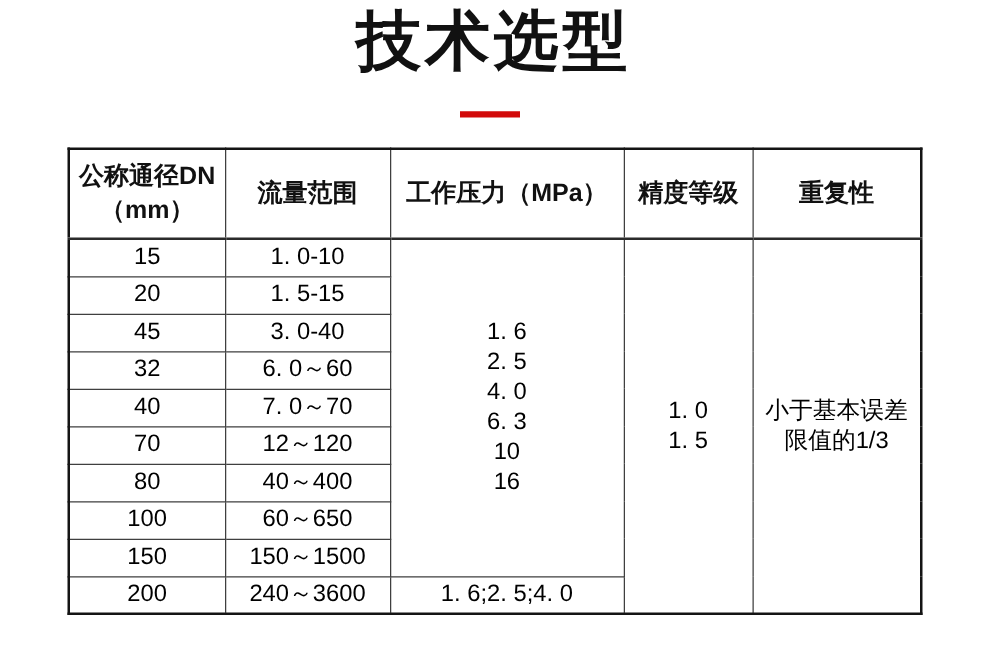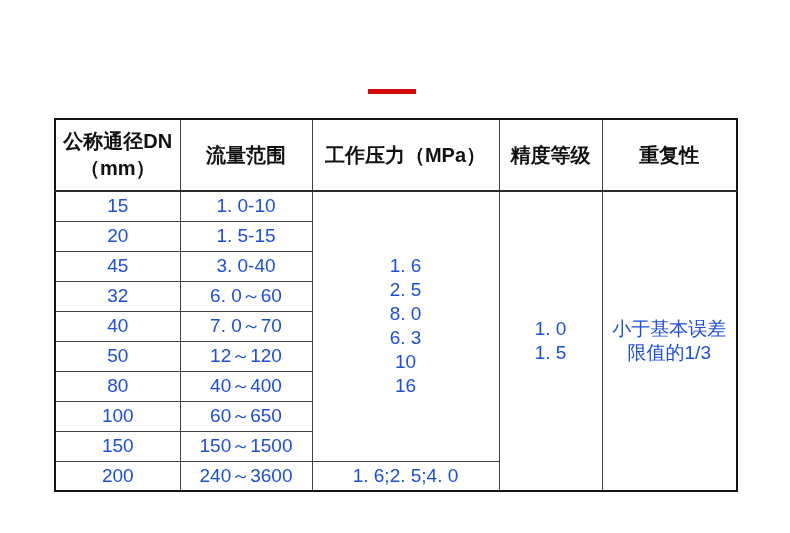--- a/index.html
+++ b/index.html
@@ -68,31 +68,32 @@
     line-height: 27px;
     color: #111111;
     border-bottom: 2px solid #2b2b2b;
   }
   .spec-table tbody tr {
     height: 30px;
   }
   .spec-table td {
     font-size: 19px;
     line-height: 24px;
-    color: #1d4ed8;
+    color: #000000;
     white-space: nowrap;
   }
   .cell-line { display: block; }
   .merged-cell .cell-line { display: block; }
 </style>
 </head>
 <body>
 
 <div class="page">
 
+  <h1 class="title">技术选型</h1>
 
   <div class="accent-bar" style="background: rgb(210, 10, 10);"></div>
 
   <table class="spec-table">
     <colgroup>
       <col style="width:125px">
       <col style="width:132px">
       <col style="width:187px">
       <col style="width:103px">
       <col style="width:135px">
@@ -109,21 +110,21 @@
         <th>重复性</th>
       </tr>
     </thead>
     <tbody>
       <tr>
         <td>15</td>
         <td>1. 0-10</td>
         <td class="merged-cell" rowspan="9">
           <span class="cell-line">1. 6</span>
           <span class="cell-line">2. 5</span>
-          <span class="cell-line">8. 0</span>
+          <span class="cell-line">4. 0</span>
           <span class="cell-line">6. 3</span>
           <span class="cell-line">10</span>
           <span class="cell-line">16</span>
         </td>
         <td class="merged-cell" rowspan="10">
           <span class="cell-line">1. 0</span>
           <span class="cell-line">1. 5</span>
         </td>
         <td class="merged-cell" rowspan="10">
           <span class="cell-line">小于基本误差</span>
@@ -140,21 +141,21 @@
       </tr>
       <tr>
         <td>32</td>
         <td>6. 0～60</td>
       </tr>
       <tr>
         <td>40</td>
         <td>7. 0～70</td>
       </tr>
       <tr>
-        <td>50</td>
+        <td>70</td>
         <td>12～120</td>
       </tr>
       <tr>
         <td>80</td>
         <td>40～400</td>
       </tr>
       <tr>
         <td>100</td>
         <td>60～650</td>
       </tr>

